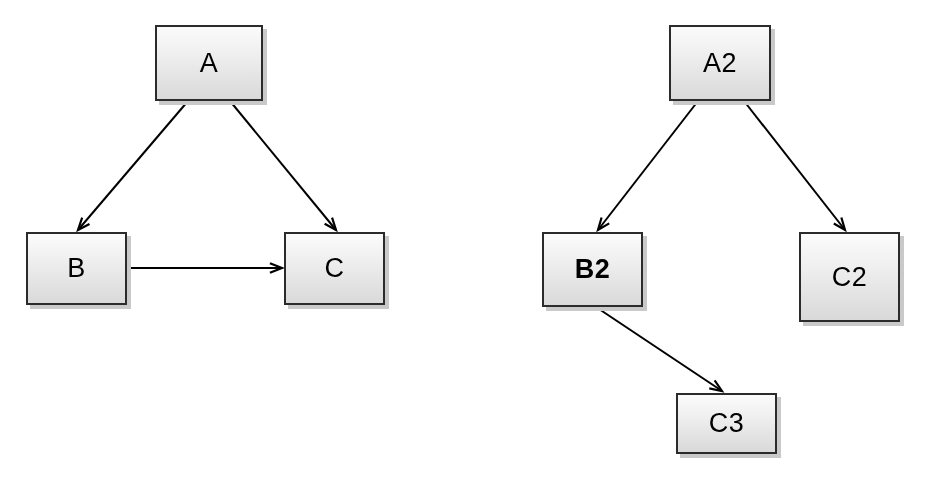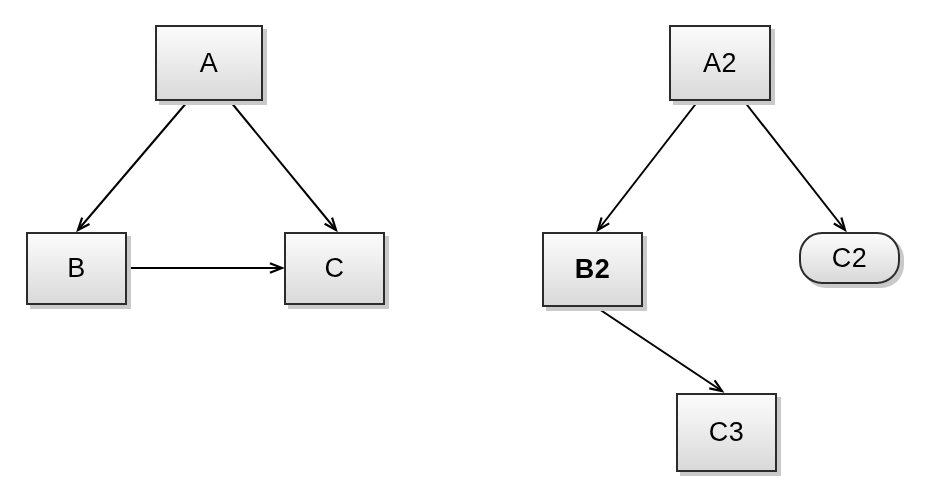--- a/index.html
+++ b/index.html
@@ -87,21 +87,21 @@
       </div>
       <div class="node" style="left: 284px; top: 232px; width: 101px; height: 73px;">
         <span class="node-label">C</span>
       </div>
       <div class="node" style="left: 669px; top: 25px; width: 102px; height: 76px;">
         <span class="node-label">A2</span>
       </div>
       <div class="node" style="left: 542px; top: 232px; width: 101px; height: 75px; font-weight: bold;">
         <span class="node-label">B2</span>
       </div>
-      <div class="node" style="left: 799px; top: 232px; width: 101px; height: 52px; border-radius: 23px;">
+      <div class="node" style="left: 799px; top: 232px; width: 101px; height: 90px;">
         <span class="node-label">C2</span>
       </div>
-      <div class="node" style="left: 676px; top: 393px; width: 101px; height: 79px;">
+      <div class="node" style="left: 676px; top: 393px; width: 101px; height: 61px;">
         <span class="node-label">C3</span>
       </div>
     </div>
 
 </div>
 
 </body></html>

